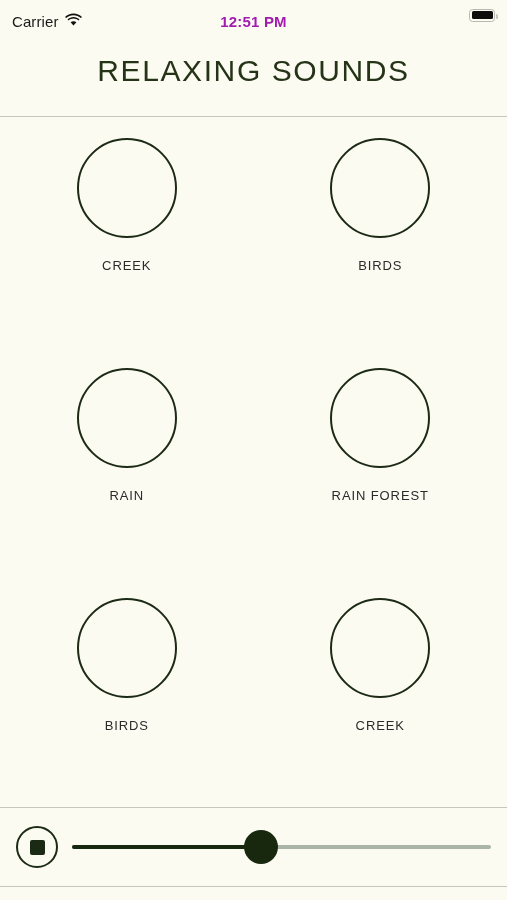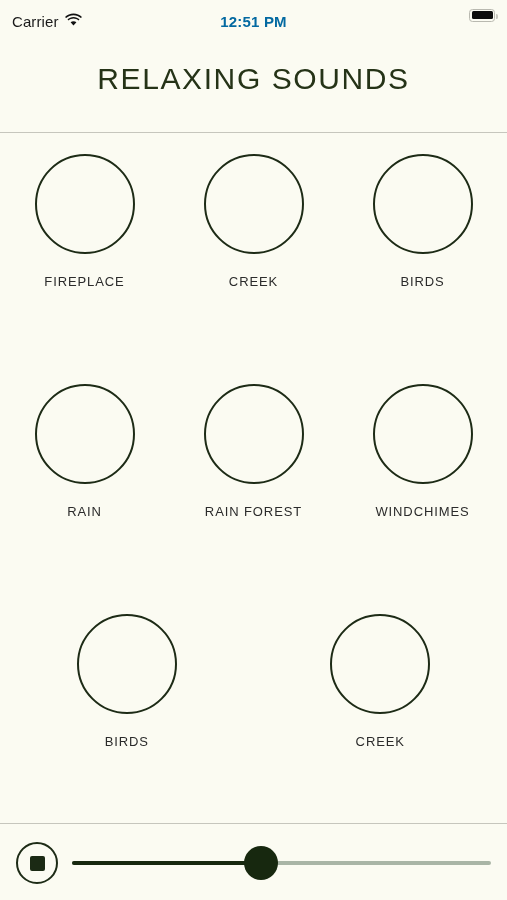--- a/index.html
+++ b/index.html
@@ -36,21 +36,21 @@
     letter-spacing: 0.1px;
   }
   .wifi-icon { display: block; }
   .status-time {
     position: absolute;
     left: 0;
     right: 0;
     text-align: center;
     font-size: 15px;
     font-weight: bold;
-    color: #0369a1;
+    color: #a21caf;
     letter-spacing: 0.2px;
     pointer-events: none;
   }
   .status-right {
     position: absolute;
     right: 12px;
     top: 0;
     bottom: 0;
     display: flex;
     align-items: center;
@@ -80,21 +80,21 @@
     border-radius: 1.5px;
   }
 
   
   .app-title {
     text-align: center;
     font-size: 30px;
     color: #253317;
     letter-spacing: 1.6px;
     font-weight: normal;
-    margin: 16px;
+    margin: 8px;
     padding: 16px 0 20px 0;
   }
 
   .divider {
     height: 1px;
     background: #c6c6bd;
     width: 100%;
   }
 
   
@@ -224,44 +224,36 @@
 </div>
 
 <h1 class="app-title">RELAXING SOUNDS</h1>
 <div class="divider"></div>
 
 <div class="sound-grid">
 
   <div class="sound-row">
     <div class="sound-cell">
       <div class="sound-circle"></div>
-      <div class="sound-label">FIREPLACE</div>
-    </div>
-    <div class="sound-cell">
-      <div class="sound-circle"></div>
       <div class="sound-label">CREEK</div>
     </div>
     <div class="sound-cell">
       <div class="sound-circle"></div>
       <div class="sound-label">BIRDS</div>
     </div>
   </div>
 
   <div class="sound-row">
     <div class="sound-cell">
       <div class="sound-circle"></div>
       <div class="sound-label">RAIN</div>
     </div>
     <div class="sound-cell">
       <div class="sound-circle"></div>
       <div class="sound-label">RAIN FOREST</div>
-    </div>
-    <div class="sound-cell">
-      <div class="sound-circle"></div>
-      <div class="sound-label">WINDCHIMES</div>
     </div>
   </div>
 
   <div class="sound-row">
     <div class="sound-cell">
       <div class="sound-circle"></div>
       <div class="sound-label">BIRDS</div>
     </div>
     <div class="sound-cell">
       <div class="sound-circle"></div>

